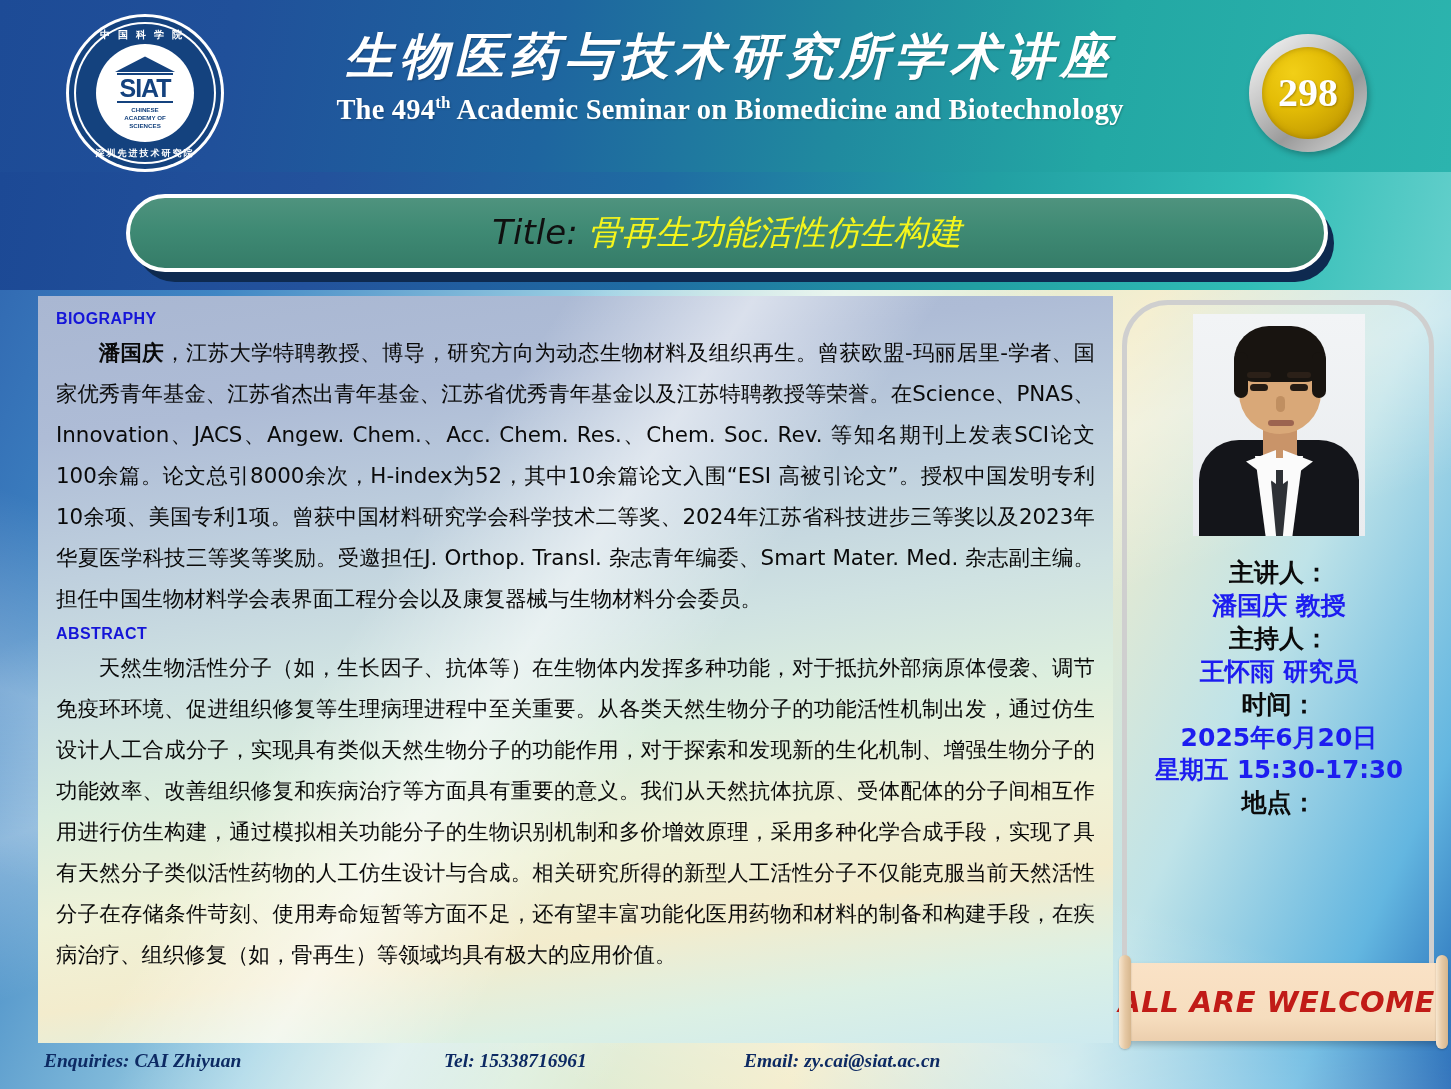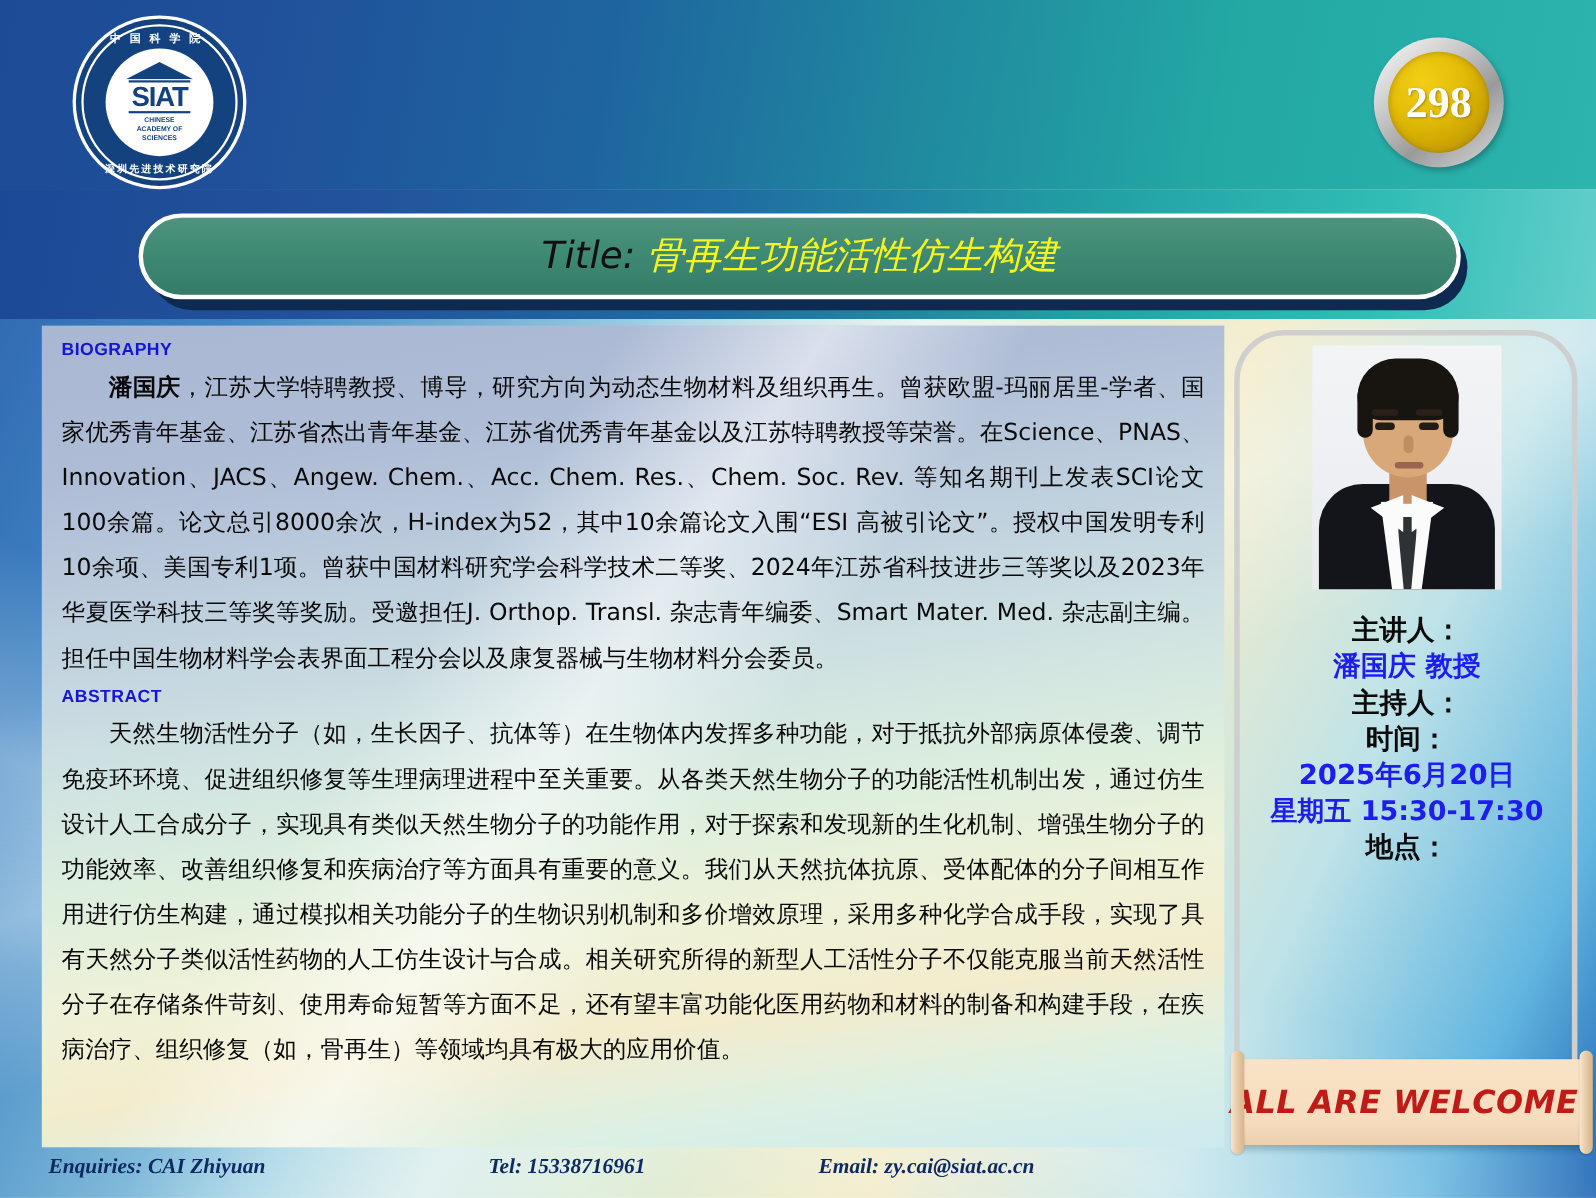--- a/index.html
+++ b/index.html
@@ -365,20 +365,24 @@
       <div class="logo-pediment"></div>
       <div class="logo-siat">SIAT</div>
       <div class="logo-cas">
         <div>CHINESE</div>
         <div>ACADEMY OF</div>
         <div>SCIENCES</div>
       </div>
     </div>
   </div>
 
+  <div id="header-titles">
+    <div id="cn-title">生物医药与技术研究所学术讲座</div>
+    <div id="en-title"><span>The 494</span><span class="sup">th</span><span> Academic  Seminar  on Biomedicine and Biotechnology</span></div>
+  </div>
 
   <div id="badge">
     <div id="badge-inner">
       <span id="badge-num">298</span>
     </div>
   </div>
 
   <div id="title-pill-shadow"></div>
   <div id="title-pill">
     <div id="title-text"><span id="title-label">Title:</span><span id="title-value">骨再生功能活性仿生构建</span></div>
@@ -410,20 +414,21 @@
     <div class="ph-eye-l"></div>
     <div class="ph-eye-r"></div>
     <div class="ph-nose"></div>
     <div class="ph-mouth"></div>
   </div>
 
   <div id="info-block">
     <div class="info-label">主讲人：</div>
     <div class="info-value">潘国庆 教授</div>
     <div class="info-label">主持人：</div>
+    <div class="info-value">王怀雨 研究员</div>
     <div class="info-label">时间：</div>
     <div class="info-value">2025年6月20日</div>
     <div class="info-value small">星期五 15:30-17:30</div>
     <div class="info-label">地点：</div>
   </div>
 
   <div id="welcome">
     <div id="welcome-rod-l"></div>
     <div id="welcome-rod-r"></div>
     <span id="welcome-text">ALL ARE WELCOME!</span>

